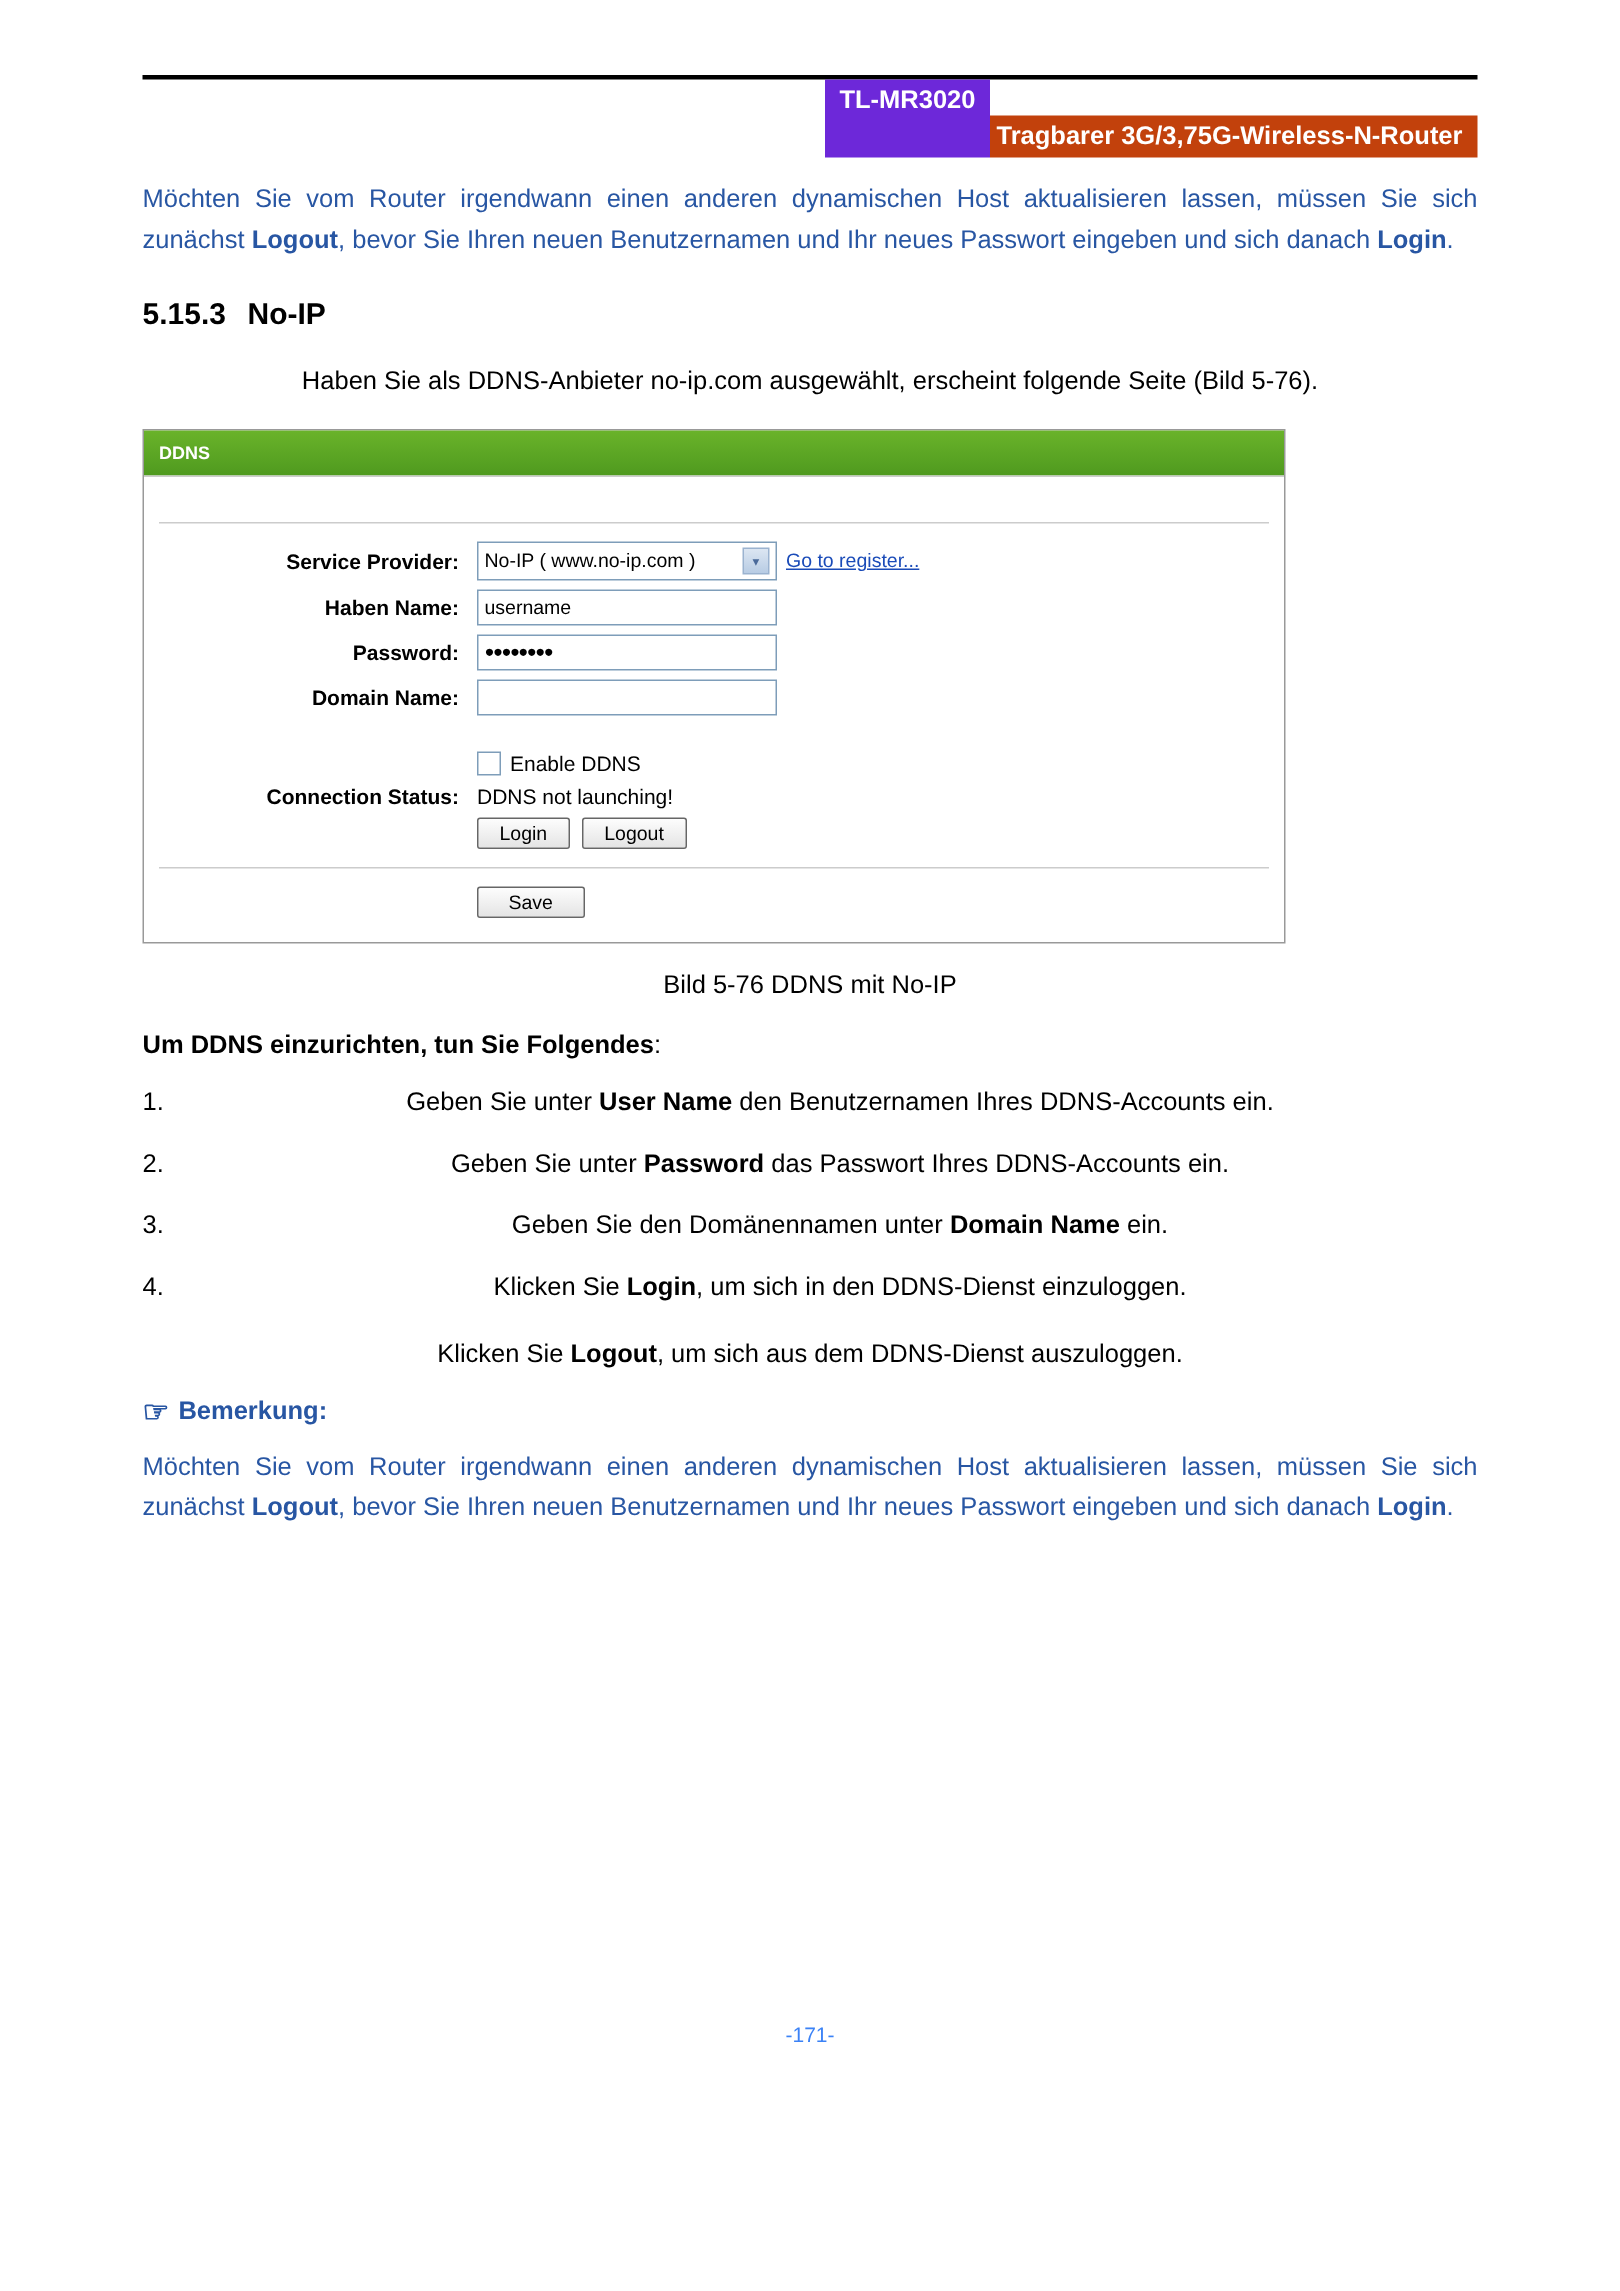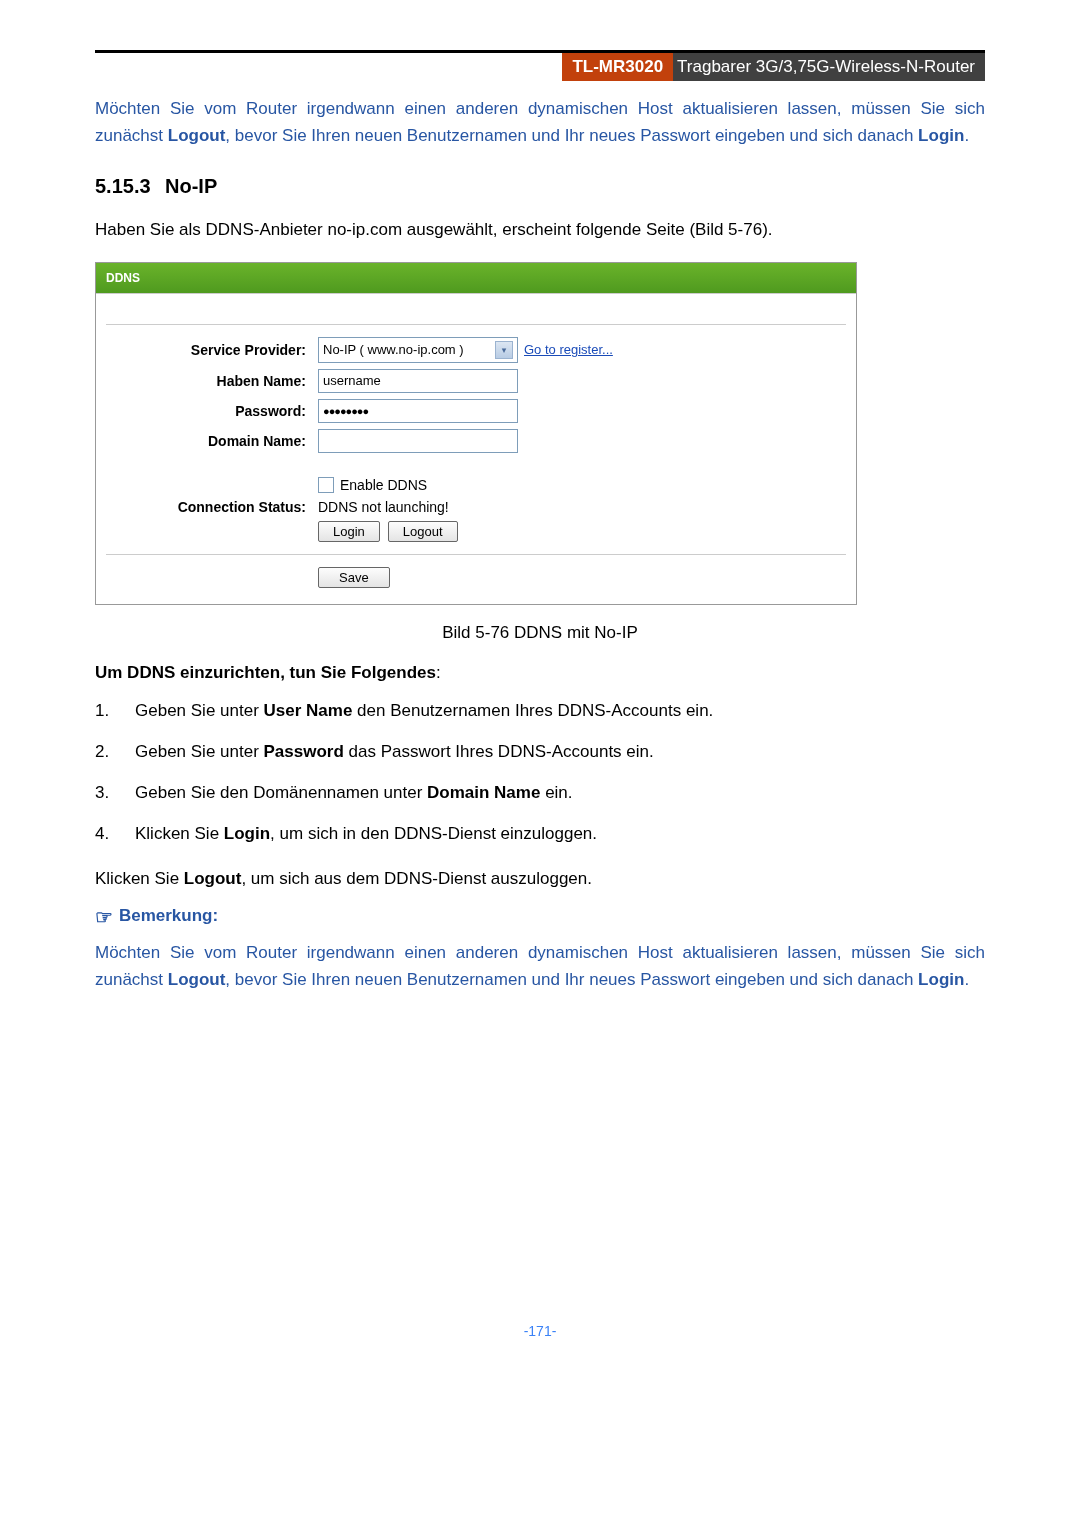--- a/index.html
+++ b/index.html
@@ -15,33 +15,34 @@
   }
   .header-bar {
     border-top: 3px solid #000;
     display: flex;
     margin-bottom: 14px;
   }
   .header-left {
     flex: 1;
   }
   .header-model {
+    background: #6d28d9;
+    color: #fff;
+    font-weight: bold;
+    padding: 4px 10px;
+    font-size: 17px;
+  }
+  .header-title {
     background: #c2410c;
     color: #fff;
     font-weight: bold;
-    padding: 4px 10px;
-    font-size: 17px;
-  }
-  .header-title {
-    background: #404040;
-    color: #fff;
-    font-weight: normal;
     padding: 4px 10px 4px 4px;
     font-size: 17px;
     flex-grow: 0;
+    margin-top: 24px;
   }
   .header-right {
     display: flex;
   }
   .blue-text {
     color: #2856a3;
     line-height: 1.6;
     text-align: justify;
     font-size: 17px;
   }
@@ -54,21 +55,22 @@
     margin-top: 26px;
     margin-bottom: 18px;
   }
   .section-num .num {
     display: inline-block;
     width: 70px;
   }
   .body-text {
     font-size: 17px;
     line-height: 1.6;
-    margin: 12px 0;
+    margin: 12px 16px;
+    text-align: center;
   }
   .figure-wrap {
     border: 1px solid #999;
     margin: 18px 0;
     background: #fff;
     width: 760px;
   }
   .figure-header {
     background: linear-gradient(#6ab32a, #4f9a1f);
     color: #fff;
@@ -170,20 +172,21 @@
     list-style: none;
     counter-reset: step;
   }
   ol.steps li {
     counter-increment: step;
     font-size: 17px;
     line-height: 1.6;
     margin-bottom: 14px;
     padding-left: 40px;
     position: relative;
+    text-align: center;
   }
   ol.steps li::before {
     content: counter(step) ".";
     position: absolute;
     left: 0;
   }
   .note-label {
     color: #2856a3;
     font-weight: bold;
     font-size: 17px;

